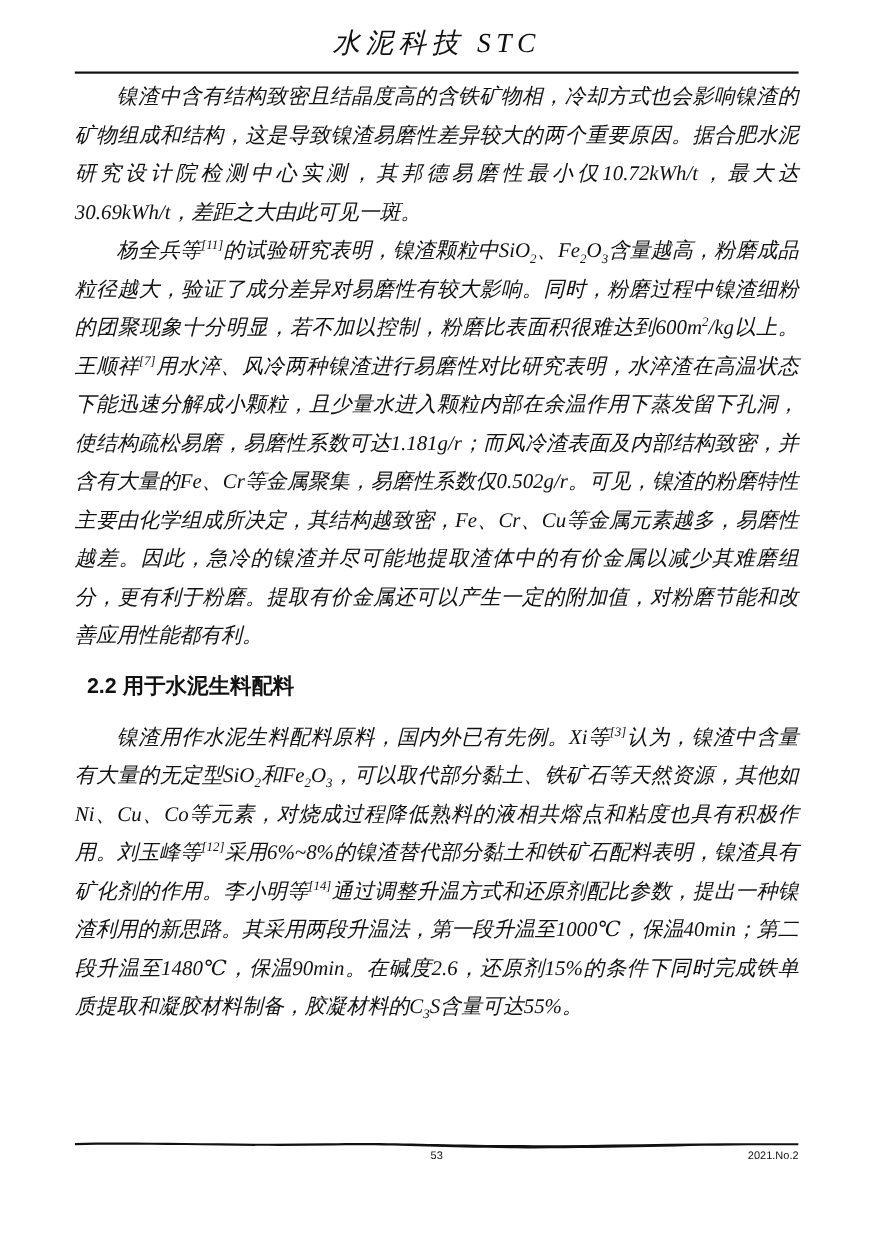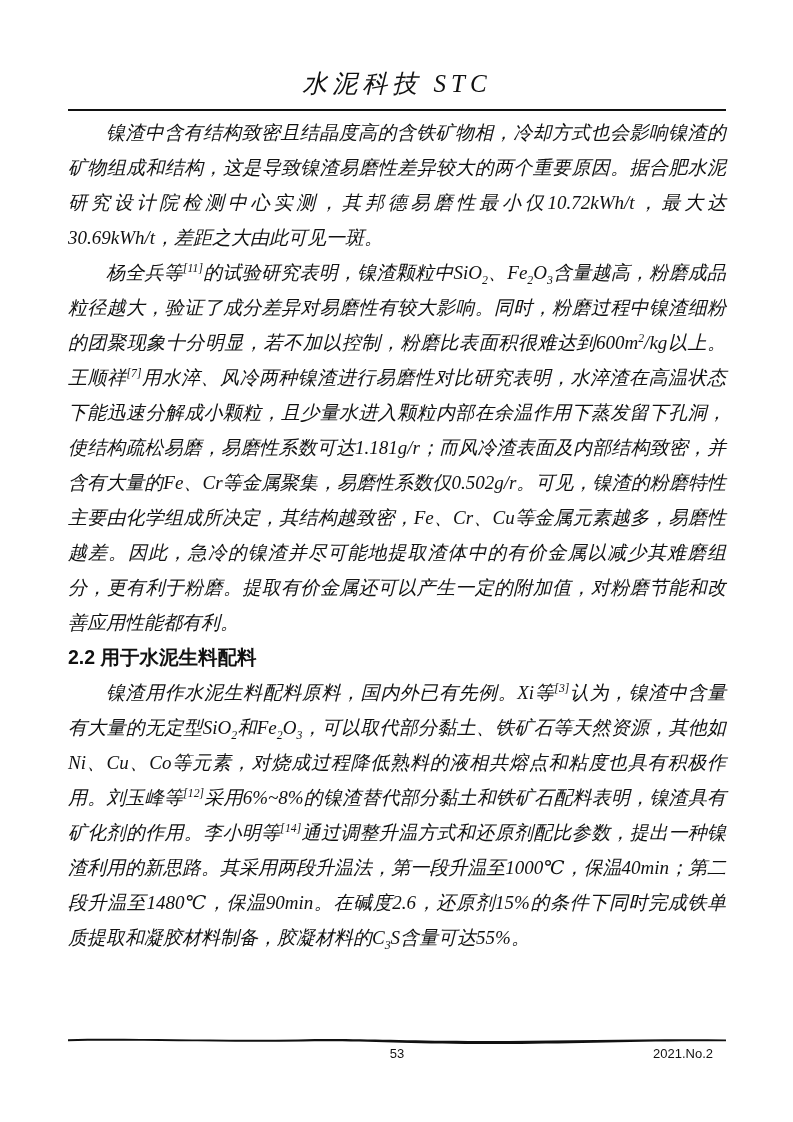--- a/index.html
+++ b/index.html
@@ -18,21 +18,21 @@
     box-sizing: border-box;
   }
   .content {
     position: absolute;
     left: 68px;
     width: 658px;
     top: 0;
   }
   .header {
     text-align: center;
-    padding-top: 68px;
+    padding-top: 24px;
   }
   .journal-title {
     font-size: 25px;
     font-style: italic;
     letter-spacing: 5px;
     line-height: 32px;
     white-space: nowrap;
   }
   .header-rule {
     border: none;
@@ -44,21 +44,21 @@
     font-size: 19px;
     line-height: 35px;
     text-align: justify;
   }
   .para {
     margin: 0;
     text-indent: 2em;
     font-style: italic;
   }
   .heading {
-    margin: 0;
+    margin: 11px;
     font-weight: bold;
     font-size: 19.5px;
     text-indent: 0;
     font-family: "Liberation Sans", "DejaVu Sans", sans-serif;
   }
   sup, sub {
     font-size: 0.62em;
     line-height: 0;
   }
   sup { vertical-align: super; }
@@ -72,32 +72,32 @@
   .footer-rule {
     display: block;
     width: 100%;
     height: 9px;
   }
   .footer-row {
     position: relative;
     height: 20px;
     margin-top: 1px;
     font-family: "Liberation Sans", "DejaVu Sans", sans-serif;
-    font-size: 13px;
+    font-size: 10px;
     color: #111111;
   }
   .page-number {
     position: absolute;
     left: 0;
     right: 0;
     text-align: center;
   }
   .issue-number {
     position: absolute;
-    right: 13px;
+    right: 0;
     top: 0;
   }
 </style>
 </head>
 <body>
 
 <div class="page">
 
   <div class="content">
 

